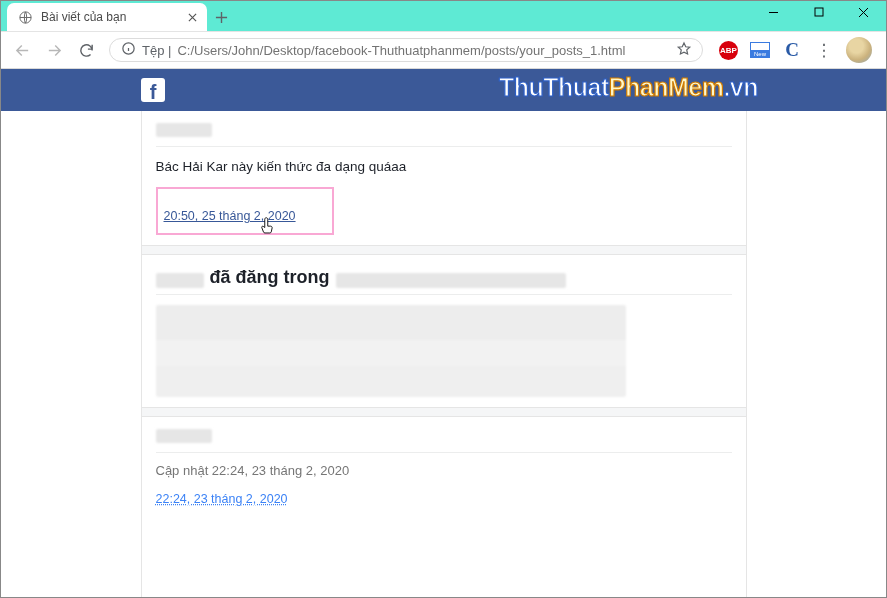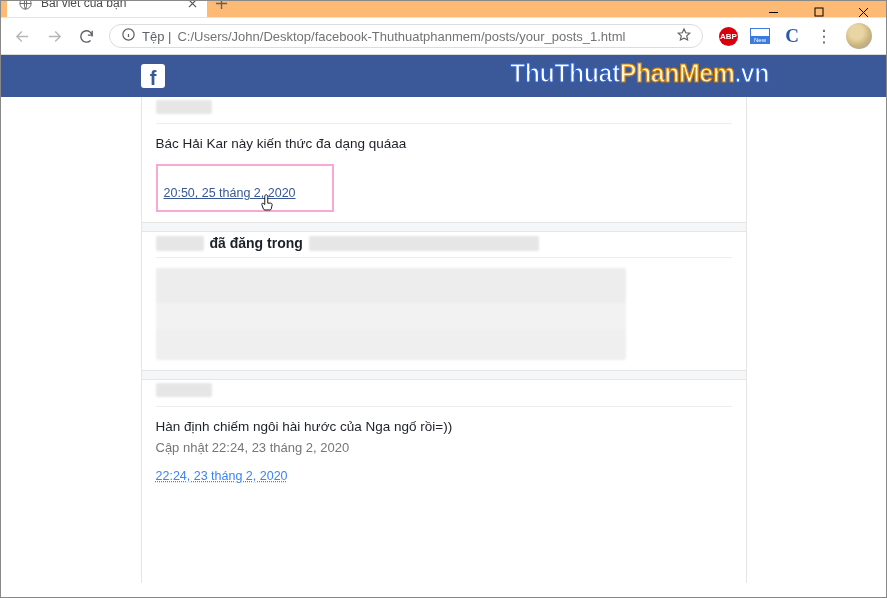--- a/index.html
+++ b/index.html
@@ -7,22 +7,22 @@
   font-family: "Segoe UI", Arial, sans-serif;
   font-size: 13px;
   background: #fff;
   overflow: hidden;
   width: 887px;
   height: 598px;
   border: 1px solid #888;
   position: relative;
 }
 .titlebar {
-  height: 17px;
-  background: #fdba74;
+  height: 31px;
+  background: #5eead4;
   display: flex;
   align-items: flex-end;
   border-bottom: 1px solid #e4e4e4;
 }
 .tabs-area { flex: 1; display: flex; align-items: flex-end; padding-left: 6px; height: 100%; }
 .tab {
   display: flex;
   align-items: center;
   gap: 8px;
   height: 28px;
@@ -111,56 +111,56 @@
 .fb-header {
   height: 42px;
   background: #3b5998;
   display:flex; align-items:center;
   padding: 0 0 0 140px;
   position:relative;
 }
 .fb-logo { width:24px;height:24px;background:#fff;border-radius:3px;display:flex;align-items:center;justify-content:center;color:#3b5998;font-weight:bold;font-size:20px;font-family:Arial; }
 .fb-logo span { transform: translateY(2px); }
 .watermark {
-  position:absolute; right:117px; top:4px;
+  position:absolute; right:128px; top:4px;
   font-family: Arial Black, Arial, sans-serif;
   font-weight:900; font-size:25px;
   letter-spacing:-0.5px;
 }
 .watermark .w1{color:#fff;-webkit-text-stroke:1.2px #2e60c6;}
 .watermark .w2{color:#fff7c9;-webkit-text-stroke:1.2px #d07b00;}
 .watermark .w4{color:#fff;-webkit-text-stroke:1.2px #2e60c6;}
 .feed {
   width: 606px;
   margin: 0 auto;
   background:#fff;
   border-left:1px solid #e5e5e5;
   border-right:1px solid #e5e5e5;
   height: 100%;
 }
-.post { padding: 3px 14px 10px; }
+.post { padding: 12px 14px 10px; }
 .blur { background:#e6e6e6; border-radius:2px; display:inline-block; filter: blur(1px);}
 .bl-name { width:56px; height:14px; }
 .divider { height:1px; background:#eceded; margin:6px 0 10px; }
 .post-text { color:#1d2129; font-size:13.5px; line-height:1.5; }
 .post-meta { color:#767676; font-size:13px; margin-top:2px; }
 .timestamp-link { color:#3b82f6; font-size:12.5px; text-decoration: underline dotted; margin-top:14px; display:inline-block; }
 .timestamp-link.highlighted { color:#385898; text-decoration: underline; }
 .red-box {
   border: 2px solid #f9a8d4;
   padding: 6px 36px 10px 6px;
   margin-top: 10px;
   display:inline-block;
   position:relative;
 }
 .cursor {
   position:absolute; right:56px; bottom:-4px; width:18px; height:22px;
 }
 .post-sep { height:10px; background:#f5f6f7; border-top:1px solid #e5e5e5; border-bottom:1px solid #e5e5e5; }
-.post2-head { display:flex; align-items:flex-end; gap:6px; font-size:14px; color:#1d2129; font-weight:700; }
+.post2-head { display:flex; align-items:flex-end; gap:6px; font-size:18px; color:#1d2129; font-weight:700; }
 .bl-small { background:#e6e6e6; filter:blur(1px); display:inline-block; border-radius:2px; }
 .bl-group { width:230px; height:15px; }
 .bl-body {
   margin-top:10px; width:470px; height:92px;
   background: linear-gradient(180deg,#ededed 0 38%, #f2f2f2 38% 66%, #efefef 66% 100%);
   filter: blur(1.2px);
   border-radius:2px;
 }
 </style>
 </head>
@@ -281,19 +281,18 @@
       </div>
       <div class="divider"></div>
       <div class="bl-body"></div>
     </div>
 
     <div class="post-sep"></div>
 
     <div class="post">
       <span class="blur bl-name"></span>
       <div class="divider"></div>
-      <div class="post-text">Hàn định chiếm ngôi hài hước của Nga ngố rồi=))</div>
       <div class="post-meta">Cập nhật 22:24, 23 tháng 2, 2020</div>
       <a class="timestamp-link">22:24, 23 tháng 2, 2020</a>
     </div>
 
   </div>
 </div>
 
 </body></html>

